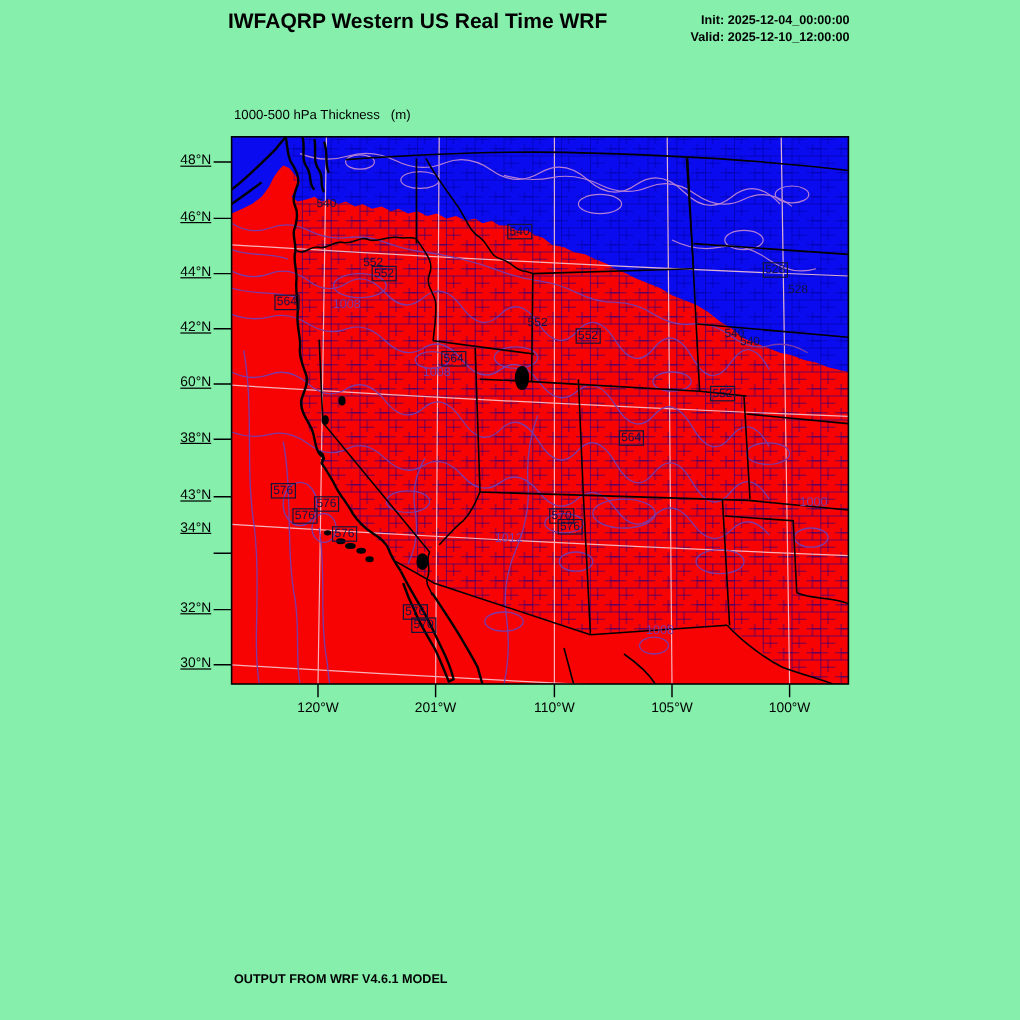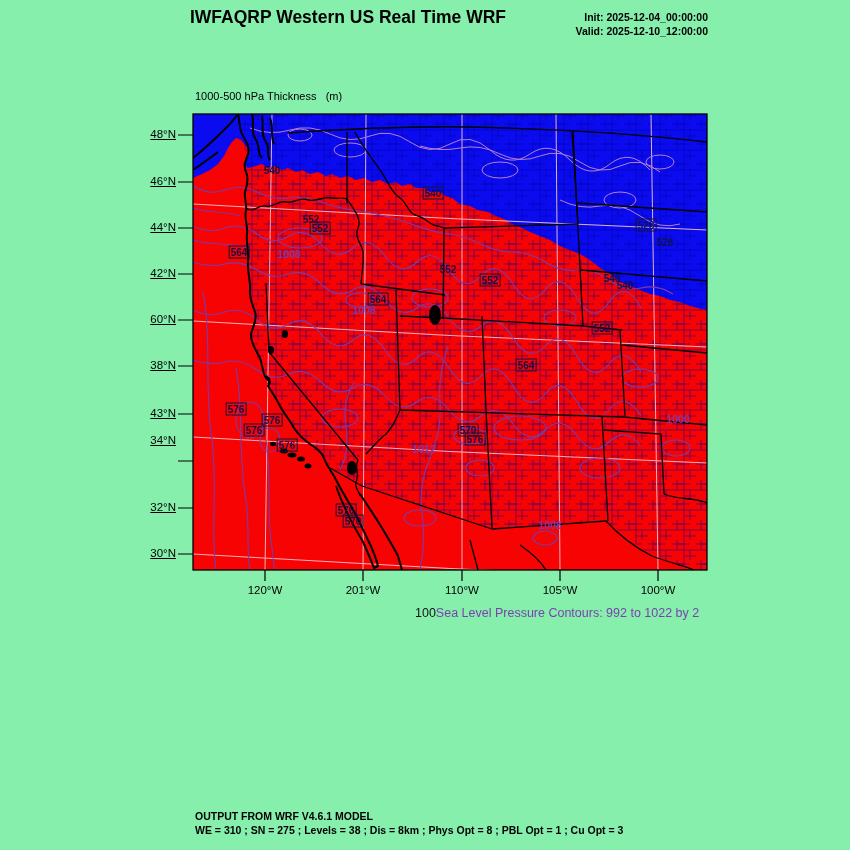--- a/index.html
+++ b/index.html
@@ -8,21 +8,21 @@
   .abs{position:absolute;}
   #title{left:173px;top:7px;width:350px;text-align:center;font-size:17.5px;font-weight:bold;color:#000;}
   #initvalid{left:520px;top:10px;width:188px;text-align:right;font-size:10.5px;font-weight:bold;color:#000;line-height:14px;}
   #legend{left:195px;top:63px;font-size:11px;color:#000;line-height:13.5px;white-space:pre;}
   #annotation{left:415px;top:606px;font-size:12.5px;white-space:pre;}
   #annotation .black{color:#111;}
   #annotation .purple{font-weight:normal;}
   #footer{left:195px;top:810px;font-size:10.5px;font-weight:bold;color:#000;line-height:13.5px;}
   .lat-label{position:absolute;left:130px;width:46px;text-align:right;font-size:11.5px;color:#000;text-decoration:underline;}
   .lon-label{position:absolute;width:60px;text-align:center;font-size:11.5px;color:#000;}
-  .clabel{position:absolute;transform:translate(-50%,-50%);font-weight:bold;white-space:nowrap;}
+  .clabel{position:absolute;transform:translate(-50%,-50%);font-weight:normal;white-space:nowrap;}
   .clabel.boxed{font-size:10px;color:#10104a;border:1px solid #14143c;padding:0 1px;background:transparent;}
   .clabel.plain{font-size:10px;color:#10104a;}
   .clabel.purple{font-size:10.5px;}
   svg{position:absolute;left:0;top:0;}
 </style>
 </head>
 <body>
 
 <div id="page">
 
@@ -173,25 +173,23 @@
 
       <rect x="193" y="114" width="514" height="456" fill="none" stroke="#000" stroke-width="1.3"></rect>
 
       <g stroke="#000" stroke-width="1.2">
         <path d="M178,135 H193 M178,182 H193 M178,228 H193 M178,274 H193 M178,320 H193 M178,366 H193 M178,414 H193 M178,461 H193 M178,508 H193 M178,554 H193"></path>
         <path d="M265,570 V581 M363,570 V581 M462,570 V581 M560,570 V581 M658,570 V581"></path>
       </g>
     </svg>
   </div>
 
-  <div class="abs" id="annotation"><span class="black">100</span><span class="purple" id="annotation-purple" style="color: rgb(123, 63, 175);">Sea Level Pressure Contours: 992 to 1022 by 2</span></div>
 
   <div class="abs" id="footer">
     <div>OUTPUT FROM WRF V4.6.1 MODEL</div>
-    <div>WE = 310 ; SN = 275 ; Levels = 38 ; Dis = 8km ; Phys Opt = 8 ; PBL Opt = 1 ; Cu Opt = 3</div>
   </div>
 
 <span class="lat-label" style="top: 128px;">48°N</span>
     <span class="lat-label" style="top: 175px;">46°N</span>
     <span class="lat-label" style="top: 221px;">44°N</span>
     <span class="lat-label" style="top: 267px;">42°N</span>
     <span class="lat-label" style="top: 313px;">60°N</span>
     <span class="lat-label" style="top: 359px;">38°N</span>
     <span class="lat-label" style="top: 407px;">43°N</span>
     <span class="lat-label" style="top: 434px;">34°N</span>

